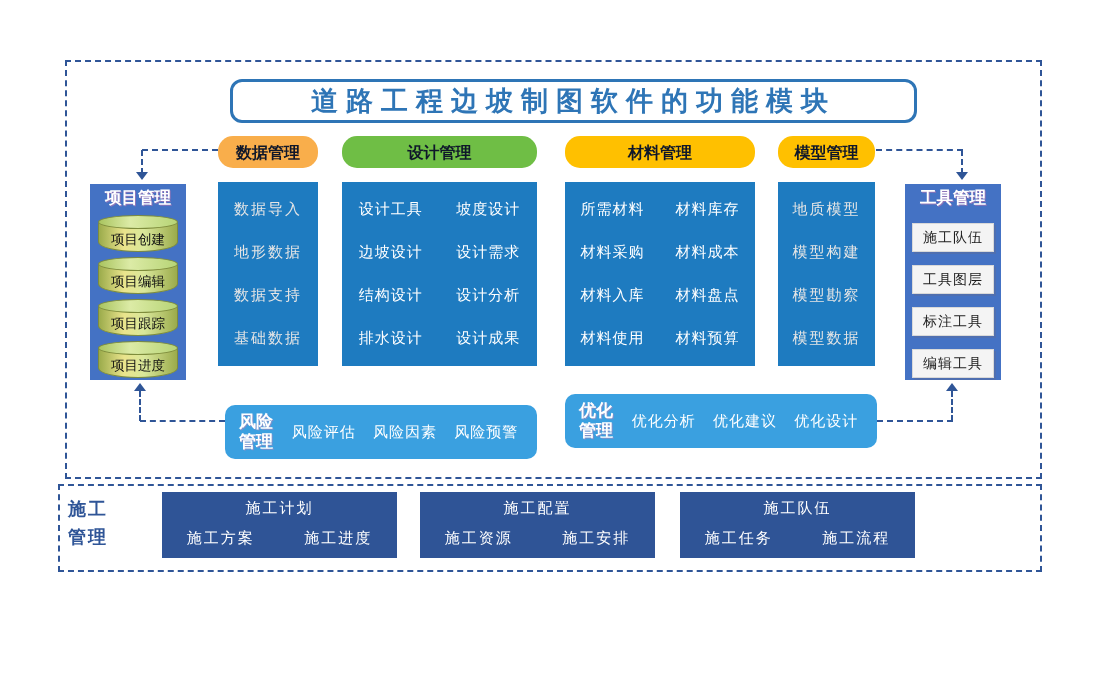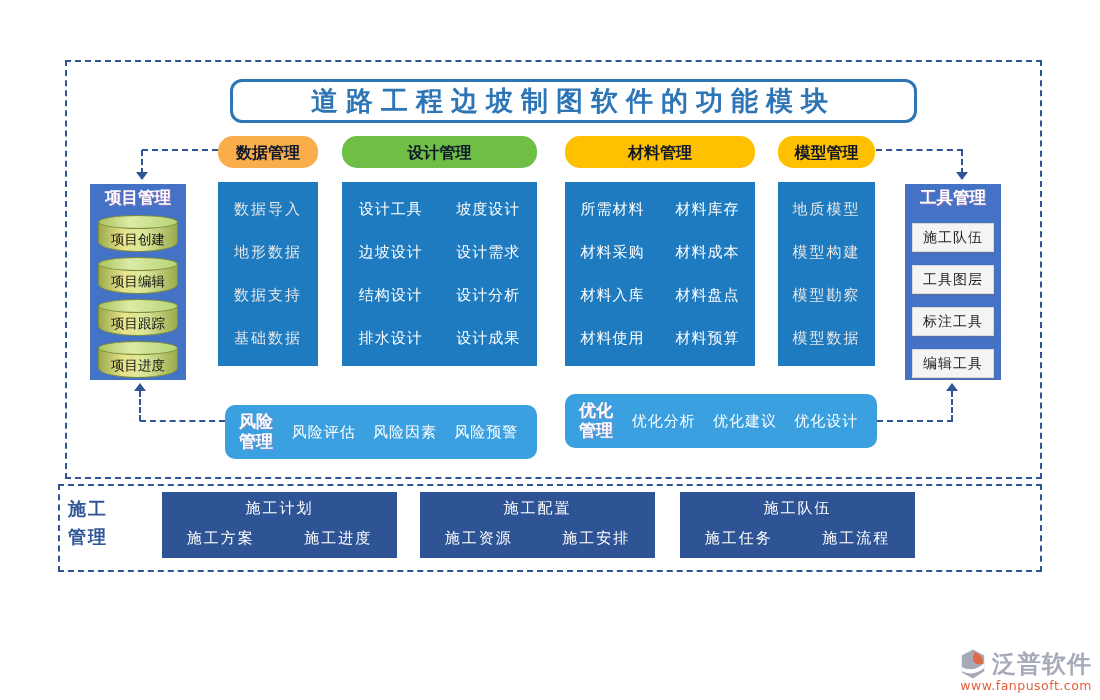--- a/index.html
+++ b/index.html
@@ -196,27 +196,14 @@
   <div class="abs arr down" style="left:956px;top:172px;"></div>
 
   <div class="abs arr up" style="left:134px;top:383px;"></div>
   <div class="abs dash-v" style="left:139px;top:391px;height:30px;"></div>
   <div class="abs dash-h" style="left:140px;top:420px;width:85px;"></div>
 
   <div class="abs arr up" style="left:946px;top:383px;"></div>
   <div class="abs dash-v" style="left:951px;top:391px;height:30px;"></div>
   <div class="abs dash-h" style="left:877px;top:420px;width:76px;"></div>
 
-  <div class="abs logo">
-    <div class="logoRow">
-      <span style="display:inline-flex;">
-        <svg width="32" height="32" viewBox="0 0 40 40">
-          <path d="M20 2 L34 9.5 V29 L20 38 L6 30.5 V9.5 Z" fill="#A6AAB8"></path>
-          <path d="M22 5 q11 3 10.5 15 q-8 1.5 -11.5 -2.5 q-2 -6.5 1 -12.5 z" fill="#DE6A45"></path>
-          <path d="M6 24 q15 7 28 -5 l0 6 q-13 11 -28 4 z" fill="#ffffff"></path>
-        </svg>
-      </span>
-      <span class="logoName">泛普软件</span>
-    </div>
-    <div class="logoUrl">www.fanpusoft.com</div>
-  </div>
 
 </div>
 
 </body></html>

